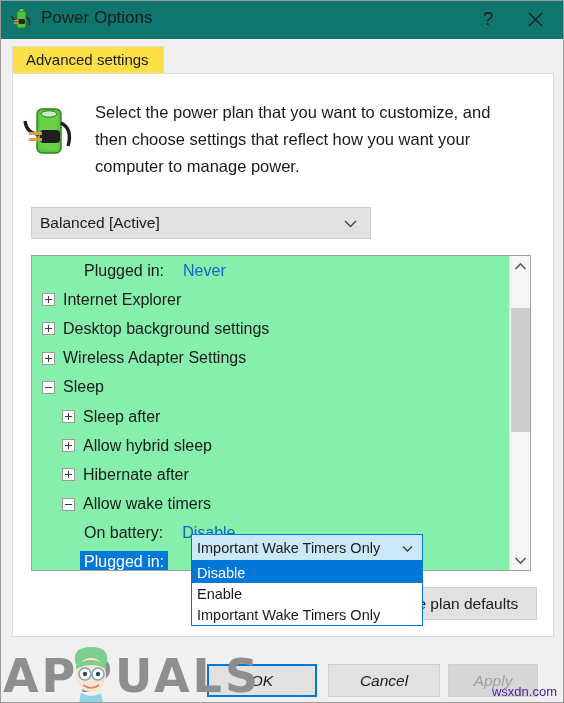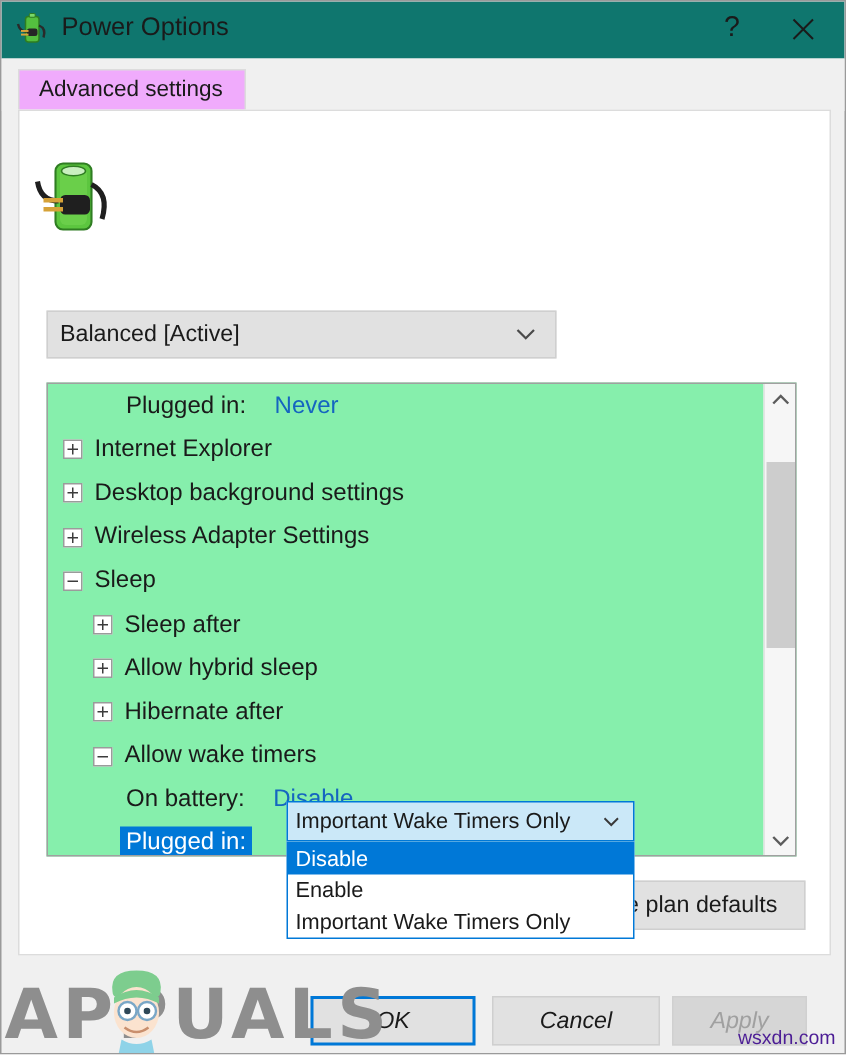--- a/index.html
+++ b/index.html
@@ -52,21 +52,21 @@
   
   .tabstrip {
     position: absolute; left: 0; top: 38px;
     width: 564px; height: 35px;
     background: #f0f0f0;
   }
   .tab {
     position: absolute; left: 11px; top: 7px;
     height: 28px;
     padding: 4px 14px 0 13px;
-    background: #f0abfc;
+    background: #fde047;
     border: 1px solid #dcdcdc;
     border-bottom: none;
     box-sizing: border-box;
     font-size: 15px; color: #1a1a1a;
     white-space: nowrap;
   }
   .tab-body {
     position: absolute; left: 11px; top: 72px;
     width: 542px; height: 564px;
     background: #ffffff;
@@ -305,20 +305,21 @@
       <rect x="16" y="10" width="24" height="44" rx="5" fill="#5cc63f" stroke="#2f7d22" stroke-width="1.4"></rect>
       <rect x="19" y="13" width="18" height="38" rx="4" fill="#6fd24f" opacity="0.75"></rect>
       <ellipse cx="28" cy="15" rx="8" ry="3.2" fill="#c9efc0" stroke="#2f7d22" stroke-width="1"></ellipse>
       <path d="M4 22 Q6 35 18 35" stroke="#1f1f1f" stroke-width="3.4" fill="none"></path>
       <path d="M40 24 Q52 30 47 47" stroke="#1f1f1f" stroke-width="3.4" fill="none"></path>
       <rect x="19" y="31" width="20" height="13" rx="3.5" fill="#1f1f1f"></rect>
       <rect x="8" y="33" width="13" height="3" fill="#d6a238"></rect>
       <rect x="8" y="39" width="13" height="3" fill="#d6a238"></rect>
     </svg>
   </span>
+  <div class="blurb-text">Select the power plan that you want to customize, and then choose settings that reflect how you want your computer to manage power.</div>
 
   <div class="plan-combo">
     <span class="val">Balanced [Active]</span>
     <span class="chev">
       <svg width="15" height="13" viewBox="0 0 15 13">
         <polyline points="2,4 7.5,9.5 13,4" fill="none" stroke="#4a4a4a" stroke-width="1.5"></polyline>
       </svg>
     </span>
   </div>
 

